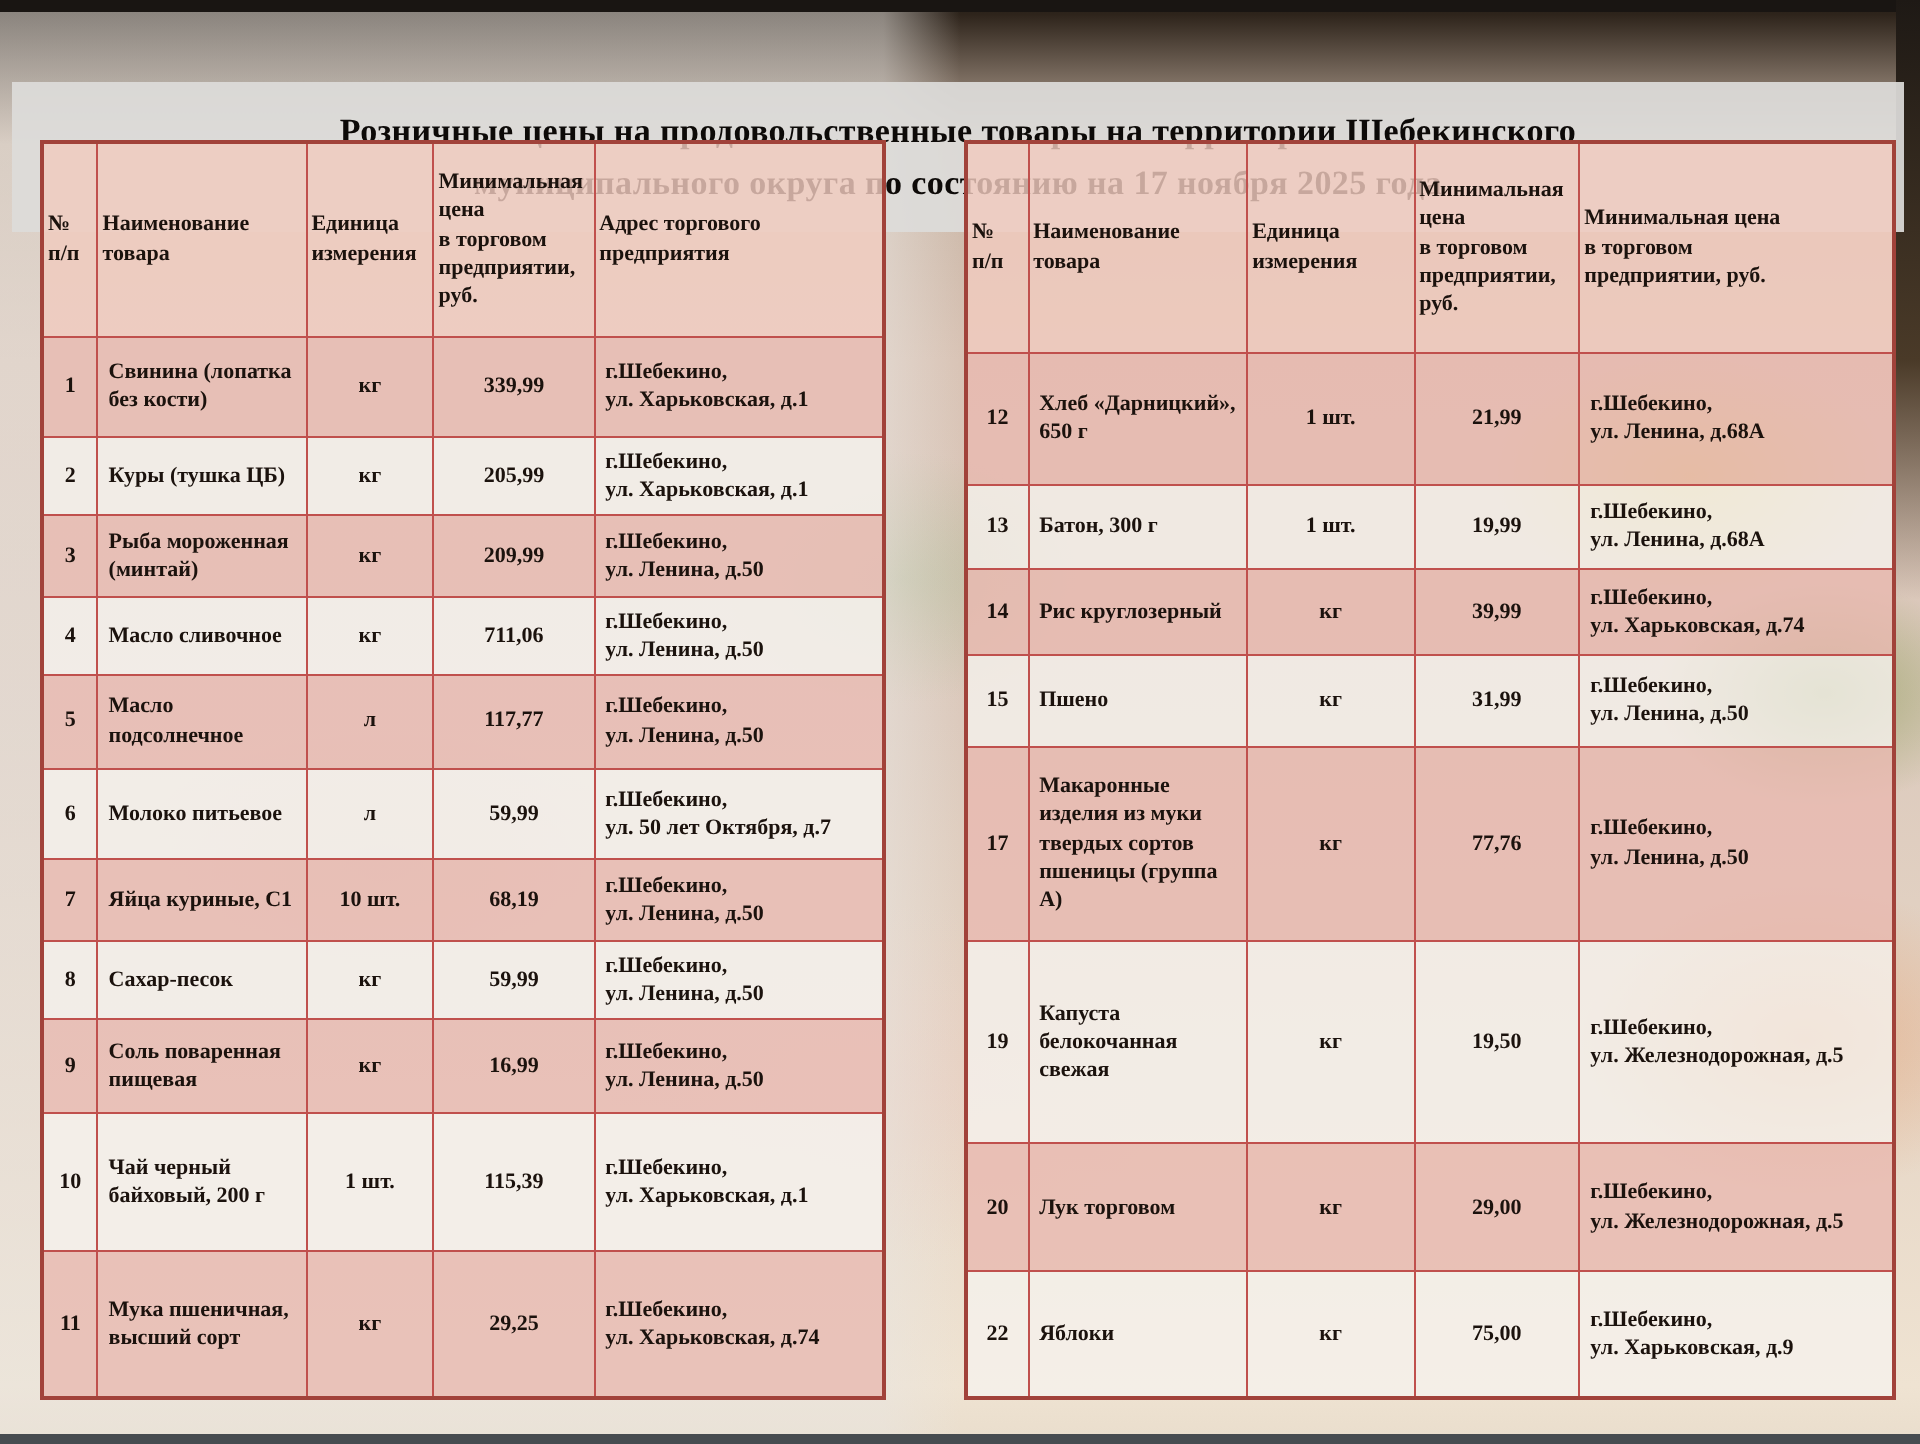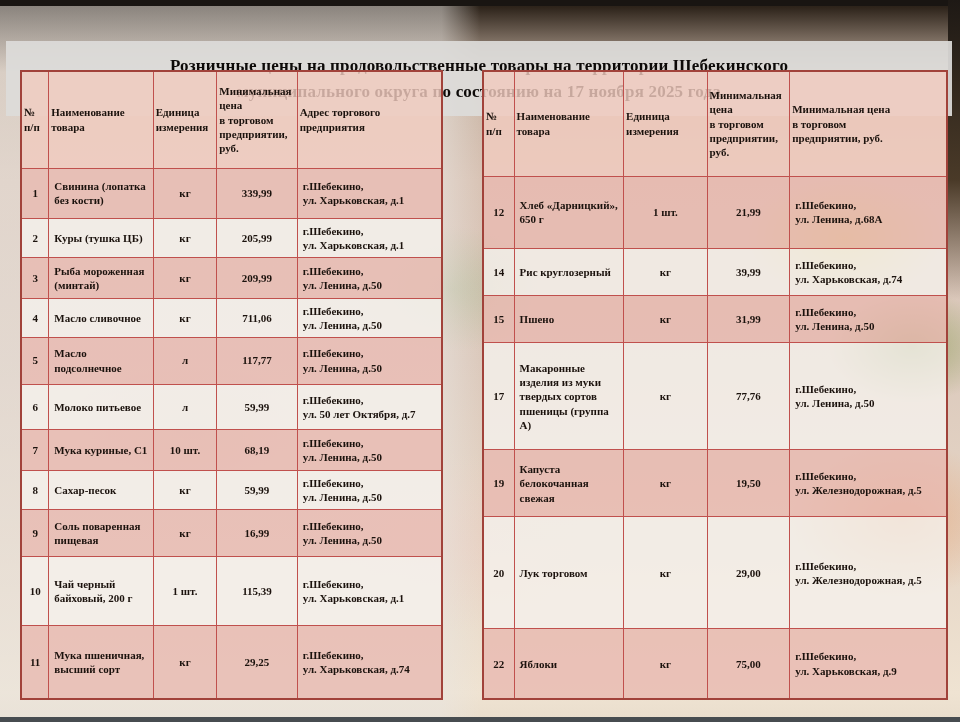--- a/index.html
+++ b/index.html
@@ -160,21 +160,21 @@
     <td class="c-num">6</td>
     <td class="c-name">Молоко питьевое</td>
     <td class="c-unit">л</td>
     <td class="c-price">59,99</td>
     <td class="c-addr">г.Шебекино,
 ул. 50 лет Октября, д.7</td>
   </tr>
 
   <tr>
     <td class="c-num">7</td>
-    <td class="c-name">Мука куриные, С1</td>
+    <td class="c-name">Яйца куриные, С1</td>
     <td class="c-unit">10 шт.</td>
     <td class="c-price">68,19</td>
     <td class="c-addr">г.Шебекино,
 ул. Ленина, д.50</td>
   </tr>
 
   <tr>
     <td class="c-num">8</td>
     <td class="c-name">Сахар-песок</td>
     <td class="c-unit">кг</td>
@@ -243,20 +243,28 @@
       <tbody>
   <tr>
     <td class="c-num">12</td>
     <td class="c-name">Хлеб «Дарницкий», 650 г</td>
     <td class="c-unit">1 шт.</td>
     <td class="c-price">21,99</td>
     <td class="c-addr">г.Шебекино,
 ул. Ленина, д.68А</td>
   </tr>
 
+  <tr>
+    <td class="c-num">13</td>
+    <td class="c-name">Батон, 300 г</td>
+    <td class="c-unit">1 шт.</td>
+    <td class="c-price">19,99</td>
+    <td class="c-addr">г.Шебекино,
+ул. Ленина, д.68А</td>
+  </tr>
 
   <tr>
     <td class="c-num">14</td>
     <td class="c-name">Рис круглозерный</td>
     <td class="c-unit">кг</td>
     <td class="c-price">39,99</td>
     <td class="c-addr">г.Шебекино,
 ул. Харьковская, д.74</td>
   </tr>
 

